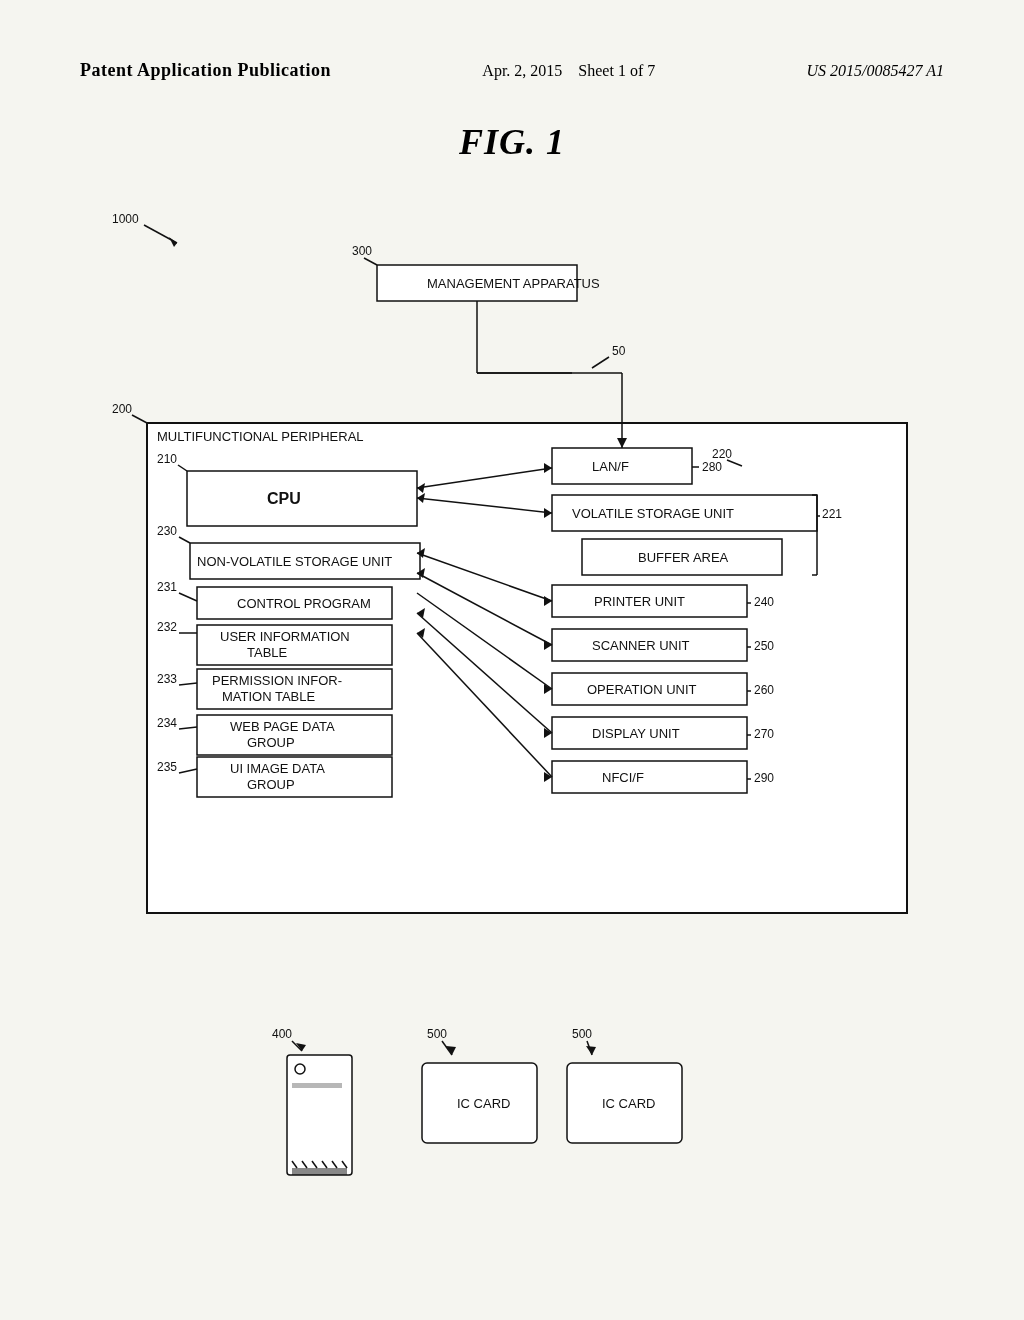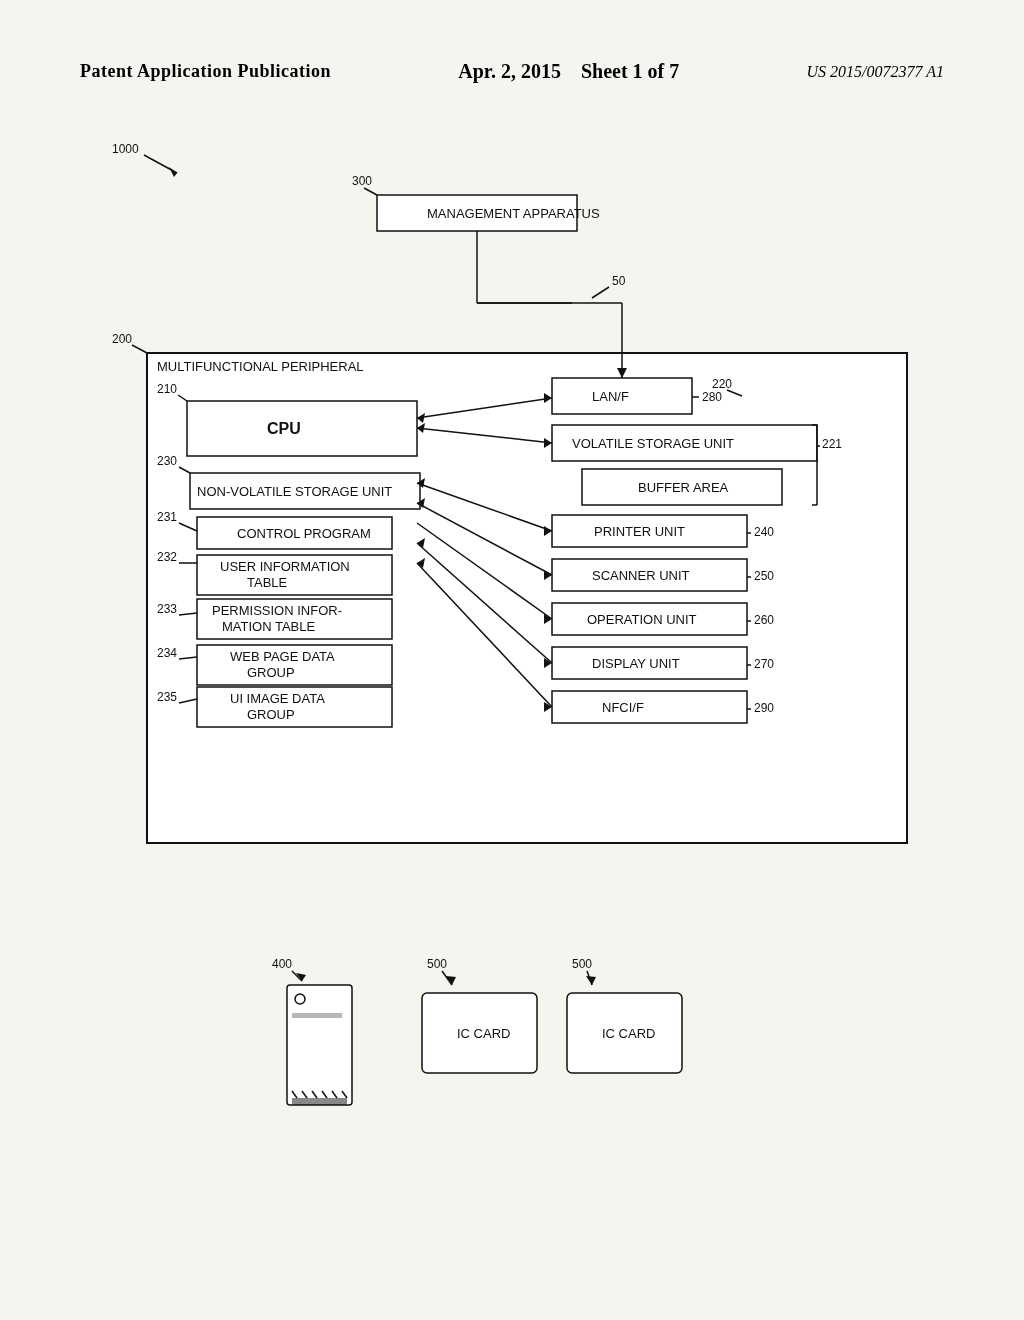--- a/index.html
+++ b/index.html
@@ -25,23 +25,22 @@
       align-items: center;
       margin-bottom: 40px;
       border-bottom: none;
     }
     .header-left {
       font-weight: bold;
       font-size: 18px;
       letter-spacing: 0.5px;
     }
     .header-center {
-      font-size: 20px;
+      font-size: 16px;
       text-align: center;
-      font-weight: bold;
     }
     .header-right {
       font-size: 16px;
       font-style: italic;
     }
 
     
     .fig-title {
       text-align: center;
       font-size: 36px;
@@ -89,23 +88,24 @@
 <body>
 
 <div class="page">
 
   <div class="header">
     <div class="header-left">Patent Application Publication</div>
     <div class="header-center">
       <span>Apr. 2, 2015</span>&nbsp;&nbsp;&nbsp;
       <span>Sheet 1 of 7</span>
     </div>
-    <div class="header-right">US 2015/0072377 A1</div>
+    <div class="header-right">US 2015/0085427 A1</div>
   </div>
 
+  <div class="fig-title">FIG. 1</div>
 
   <div class="diagram-area">
     <svg class="main-svg" viewBox="0 0 860 760" xmlns="http://www.w3.org/2000/svg">
 
       <style>
         .label { font-family: Arial, Helvetica, sans-serif; font-size: 13px; fill: #111; }
         .label-sm { font-family: Arial, Helvetica, sans-serif; font-size: 11px; fill: #111; }
         .label-num { font-family: Arial, Helvetica, sans-serif; font-size: 12px; fill: #111; }
         .box-stroke { fill: white; stroke: #111; stroke-width: 1.5; }
         .box-stroke-outer { fill: white; stroke: #111; stroke-width: 2; }

